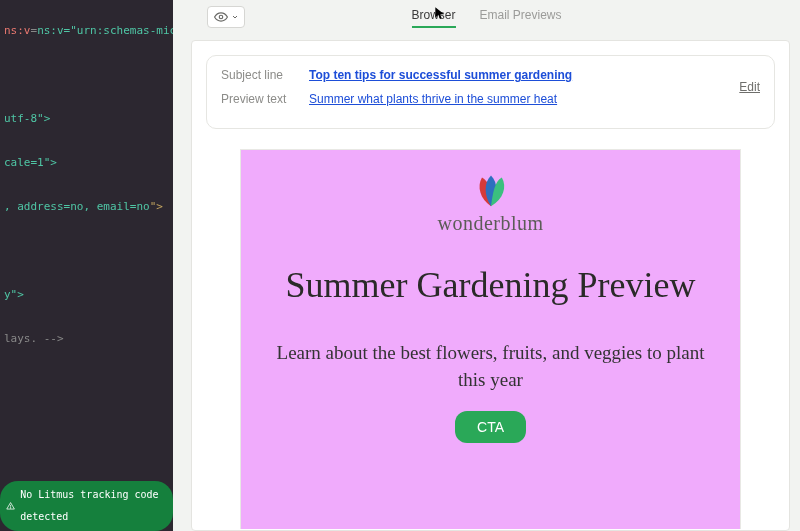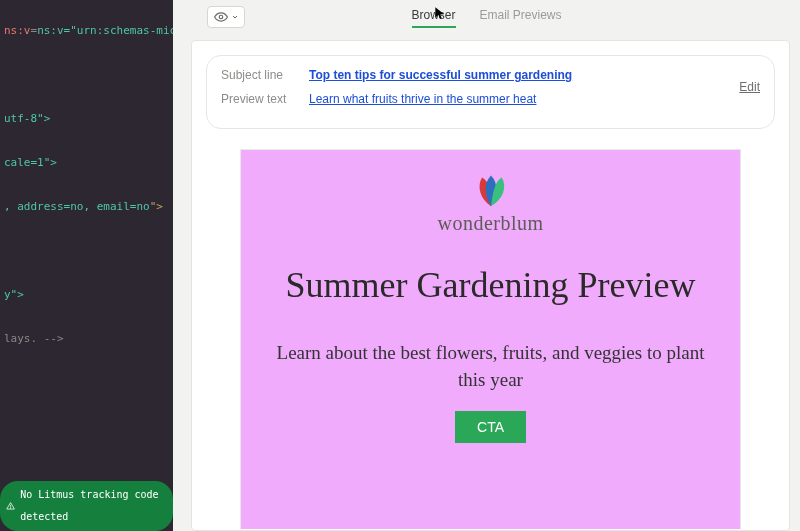--- a/index.html
+++ b/index.html
@@ -44,21 +44,21 @@
 .tab { color: #9b9b99; cursor: pointer; padding-bottom: 4px; }
 .tab.active { color: #3a3a3a; border-bottom: 2px solid #2aa858; }
 .cursor-arrow { position: absolute; top: 6px; left: 260px; width: 14px; height: 14px; pointer-events: none; }
 
 .stage {
   position: absolute; top: 40px; left: 18px; right: 10px; bottom: 0;
   background: #fff; border: 1px solid #e4e4e0; border-radius: 4px;
   padding: 0;
 }
 .subject-card {
-  margin: 14px 14px 0 14px; border: 1px solid #e6e6e2; border-radius: 15px;
+  margin: 14px 14px 0 14px; border: 1px solid #e6e6e2; border-radius: 10px;
   background: #fff; padding: 12px 14px; position: relative;
   font-size: 12px;
 }
 .row { display: flex; align-items: baseline; gap: 14px; margin-bottom: 10px; }
 .row:last-child { margin-bottom: 0; }
 .row .lbl { color: #8c8c89; width: 74px; }
 .row .val { font-weight: 600; color: #1d4ed8; text-decoration: underline; }
 .row .val.thin { font-weight: 500; }
 .edit-link { position: absolute; right: 14px; top: 24px; color: #6e6e6b; text-decoration: underline; font-size: 12px; cursor: pointer; }
 
@@ -70,21 +70,21 @@
 .logo-wrap { display: flex; flex-direction: column; align-items: center; margin-bottom: 28px; }
 .petals { width: 54px; height: 36px; }
 .brand {
   font-family: Georgia, "Times New Roman", serif;
   font-size: 20px; color: #5c5c57; letter-spacing: 0.5px; margin-top: 4px;
 }
 .headline { font-family: Georgia, serif; font-size: 36px; line-height: 1.25; color: #2a2a28; margin-bottom: 32px; }
 .subhead { font-family: Georgia, serif; font-size: 19px; color: #333; line-height: 1.4; margin-bottom: 18px; }
 .cta {
   display: inline-block; background: #2aa858; color: #fff;
-  padding: 8px 22px; font-size: 14px; border-radius: 0;
+  padding: 8px 22px; font-size: 14px; border-radius: 12px;
 }
 </style>
 </head>
 <body>
 
 <div class="code-panel">
   <div class="code-line"><span class="t-red">ns:v</span><span class="t-gray">=</span><span class="t-teal">ns:v="urn:schemas-microsoft-</span></div>
   <div class="code-line">&nbsp;</div>
   <div class="code-line">&nbsp;</div>
   <div class="code-line">&nbsp;</div>
@@ -131,21 +131,21 @@
   </div>
 
   <div class="stage">
     <div class="subject-card">
       <div class="row">
         <span class="lbl">Subject line</span>
         <span class="val">Top ten tips for successful summer gardening</span>
       </div>
       <div class="row">
         <span class="lbl">Preview text</span>
-        <span class="val thin">Learn what fruits thrive in the summer heat</span>
+        <span class="val thin">Summer what plants thrive in the summer heat</span>
       </div>
       <span class="edit-link">Edit</span>
     </div>
 
     <div class="email-body">
       <div class="logo-wrap">
         <svg class="petals" viewBox="0 0 60 40">
           <path d="M30 38 C18 30 14 16 20 6 C28 10 32 24 30 38 Z" fill="#d63a3a"></path>
           <path d="M30 38 C22 26 22 12 30 4 C38 12 38 26 30 38 Z" fill="#2d6fbf"></path>
           <path d="M30 38 C32 24 34 10 42 6 C48 16 44 30 30 38 Z" fill="#3bbf7f"></path>

